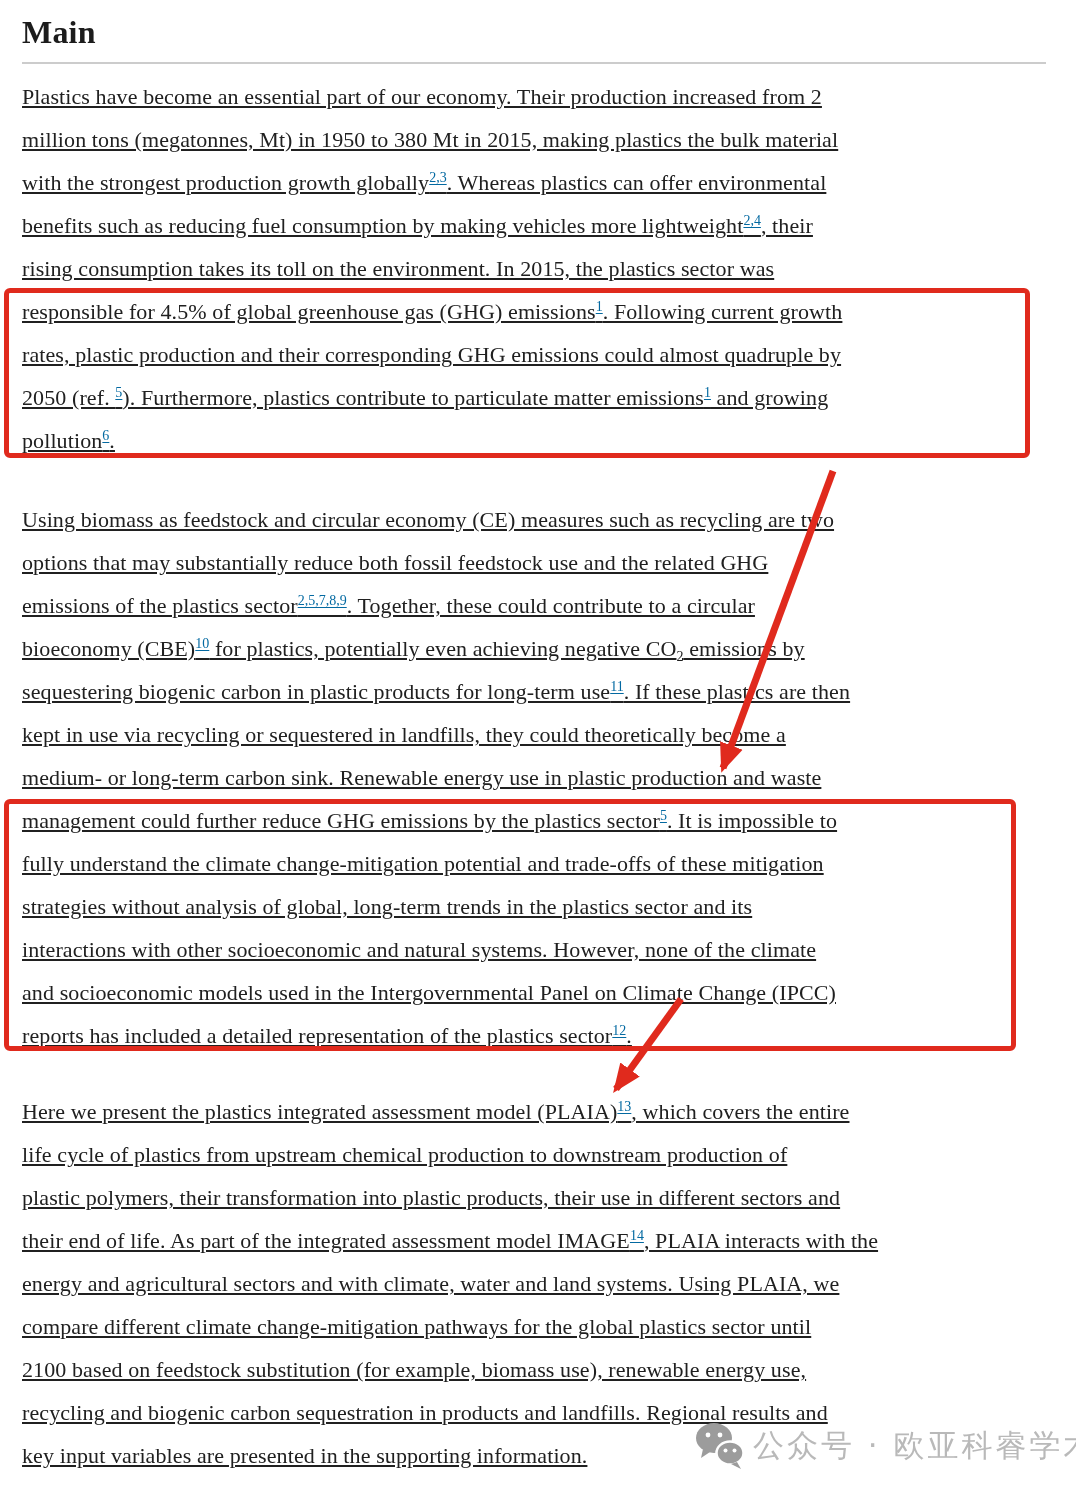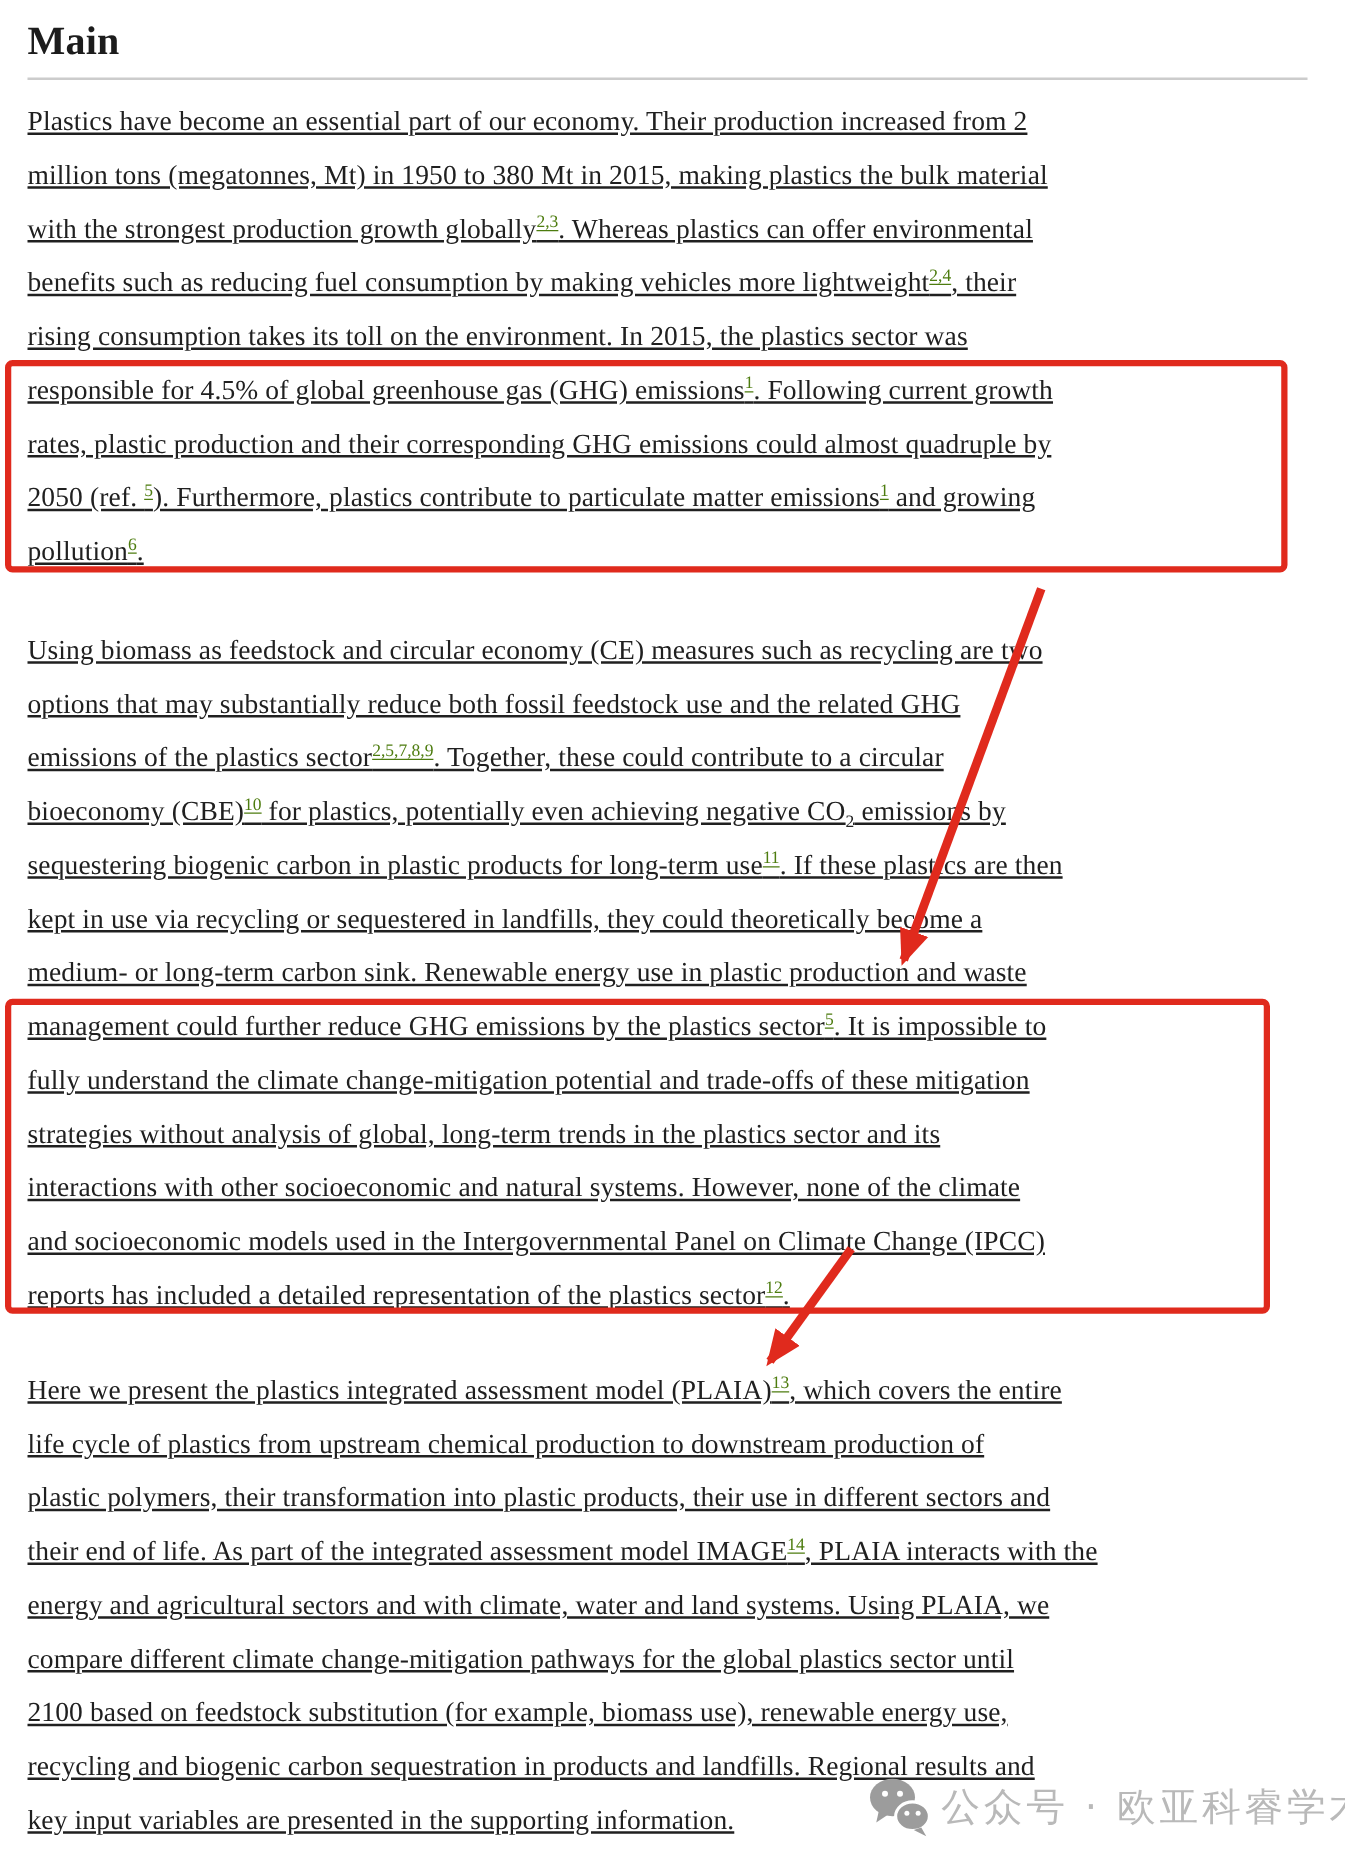--- a/index.html
+++ b/index.html
@@ -17,21 +17,21 @@
   .divider{border:none;border-top:2px solid #cccccc;margin:12px 0 0 0;width:1024px;}
   article{display:block;text-decoration:underline;}
   p.para{
     margin:0;font-size:22px;line-height:43px;letter-spacing:0.1px;
     width:1040px;
   }
   p.para-1{margin-top:11px;}
   p.para-2{margin-top:36px;}
   p.para-3{margin-top:33px;}
   sup.ref{
-    color:#4d7c0f;text-decoration:underline;text-underline-offset:2px;
+    color:#0369a1;text-decoration:underline;text-underline-offset:2px;
     font-size:14px;line-height:0;vertical-align:super;cursor:pointer;
     letter-spacing:0;
   }
   sub.subscript{font-size:14px;line-height:0;vertical-align:sub;}
   
   .annotation-box{
     position:absolute;border:5px solid #e02a1d;border-radius:6px;
     background:transparent;pointer-events:none;z-index:5;
   }
   #annotation-box-1{left:4px;top:288px;width:1016px;height:160px;}

